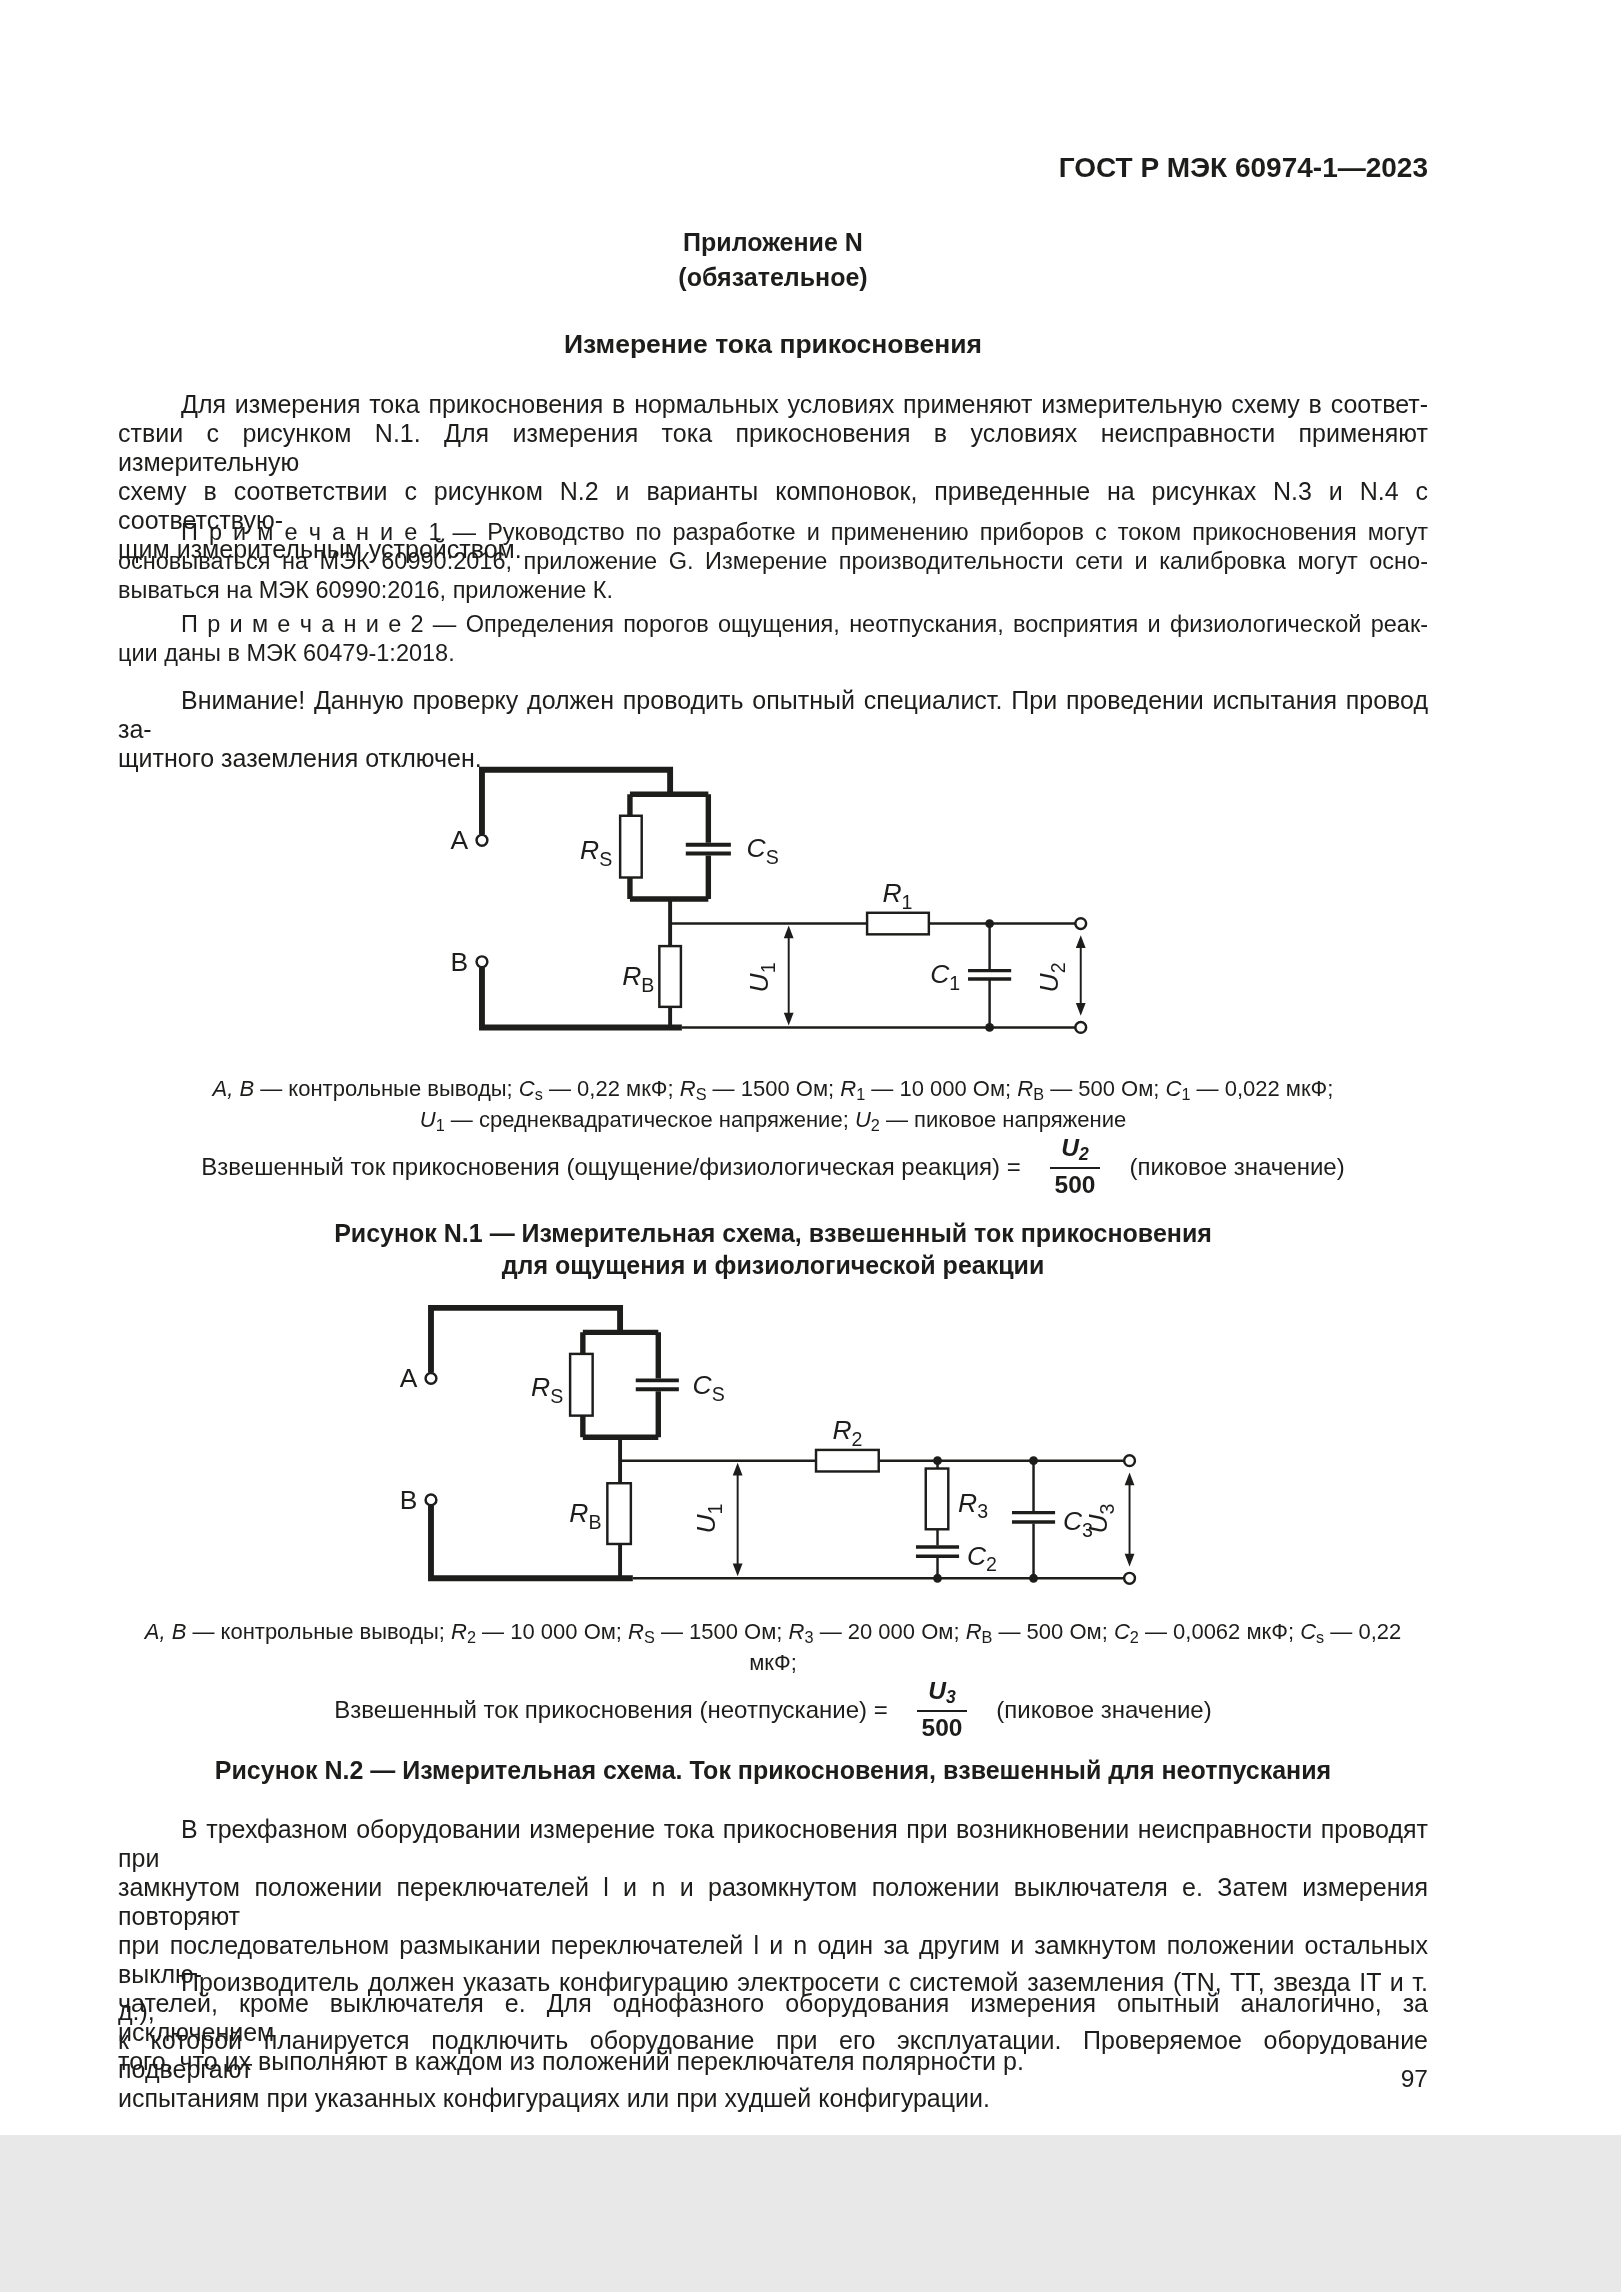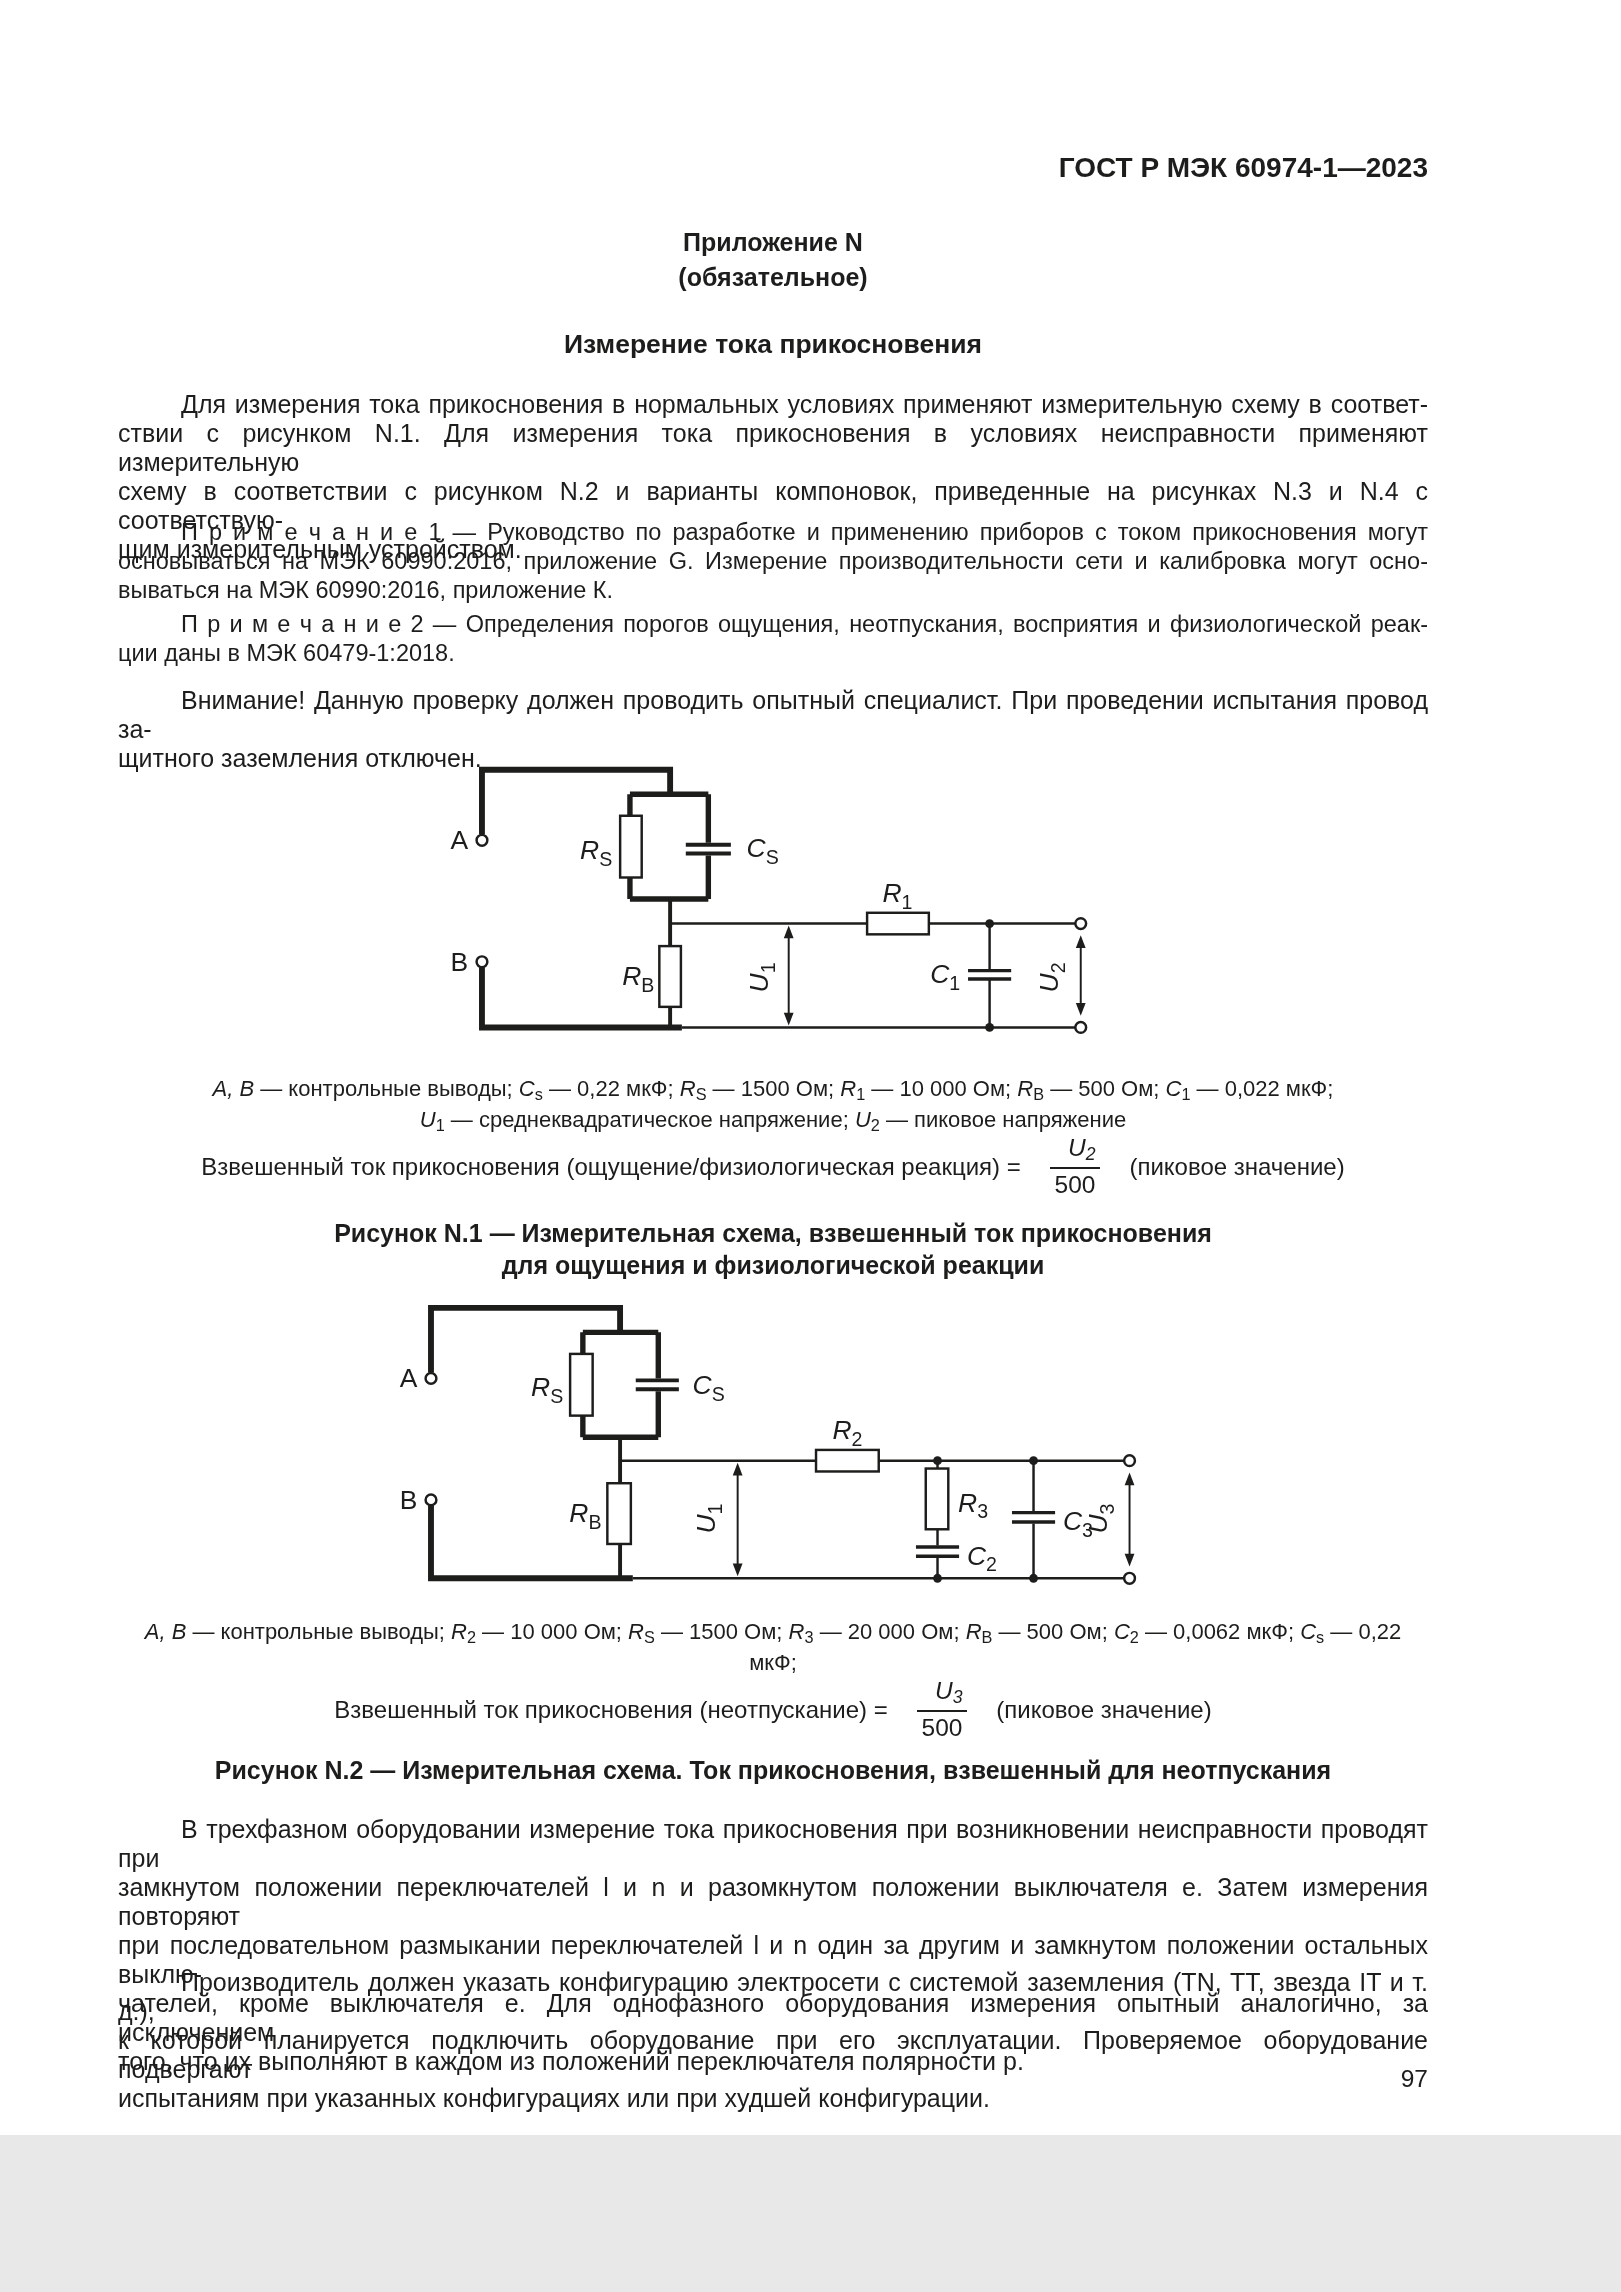--- a/index.html
+++ b/index.html
@@ -14,21 +14,21 @@
   .note{font-size:23.5px;line-height:29px;}
   .cap{font-size:22px;line-height:26.5px;text-align:center;}
   .figtitle{font-weight:bold;font-size:25px;line-height:32px;text-align:center;}
   .ln{display:block;text-align:justify;text-align-last:justify;}
   .ln.last{text-align-last:left;}
   .ln.ind{text-indent:63px;}
   .pgnum{top:2065px;text-align:right;font-size:24.5px;}
   .r-i{font-style:italic;}
   .r-s{font-size:0.74em;vertical-align:-0.22em;}
   .formula{display:flex;justify-content:center;align-items:center;gap:29px;font-size:24px;height:63px;}
-  .frac{display:inline-flex;flex-direction:column;align-items:flex-end;line-height:1;font-weight:normal;font-size:24.5px;}
+  .frac{display:inline-flex;flex-direction:column;align-items:center;line-height:1;font-weight:bold;font-size:24.5px;}
   .frac .num{font-style:italic;padding:0 4.9px 3.9px;}
   .frac .num .fsub{font-size:17.6px;vertical-align:-3.9px;}
   .frac .den{border-top:2.5px solid #1d1d1b;padding:3.9px 4.9px 0;font-style:normal;}
   .fig line,.fig path,.fig rect,.fig circle{stroke:#1d1d1b;}
   .fig path{fill:none;}
   .fig text{font-family:"Liberation Sans",sans-serif;font-size:27px;font-style:italic;fill:#1d1d1b;stroke:none;}
   .fig text.up{font-style:normal;}
   .fig tspan.sub{font-size:20px;font-style:normal;}
   .fig polygon{fill:#1d1d1b;stroke:none;}
 </style>

